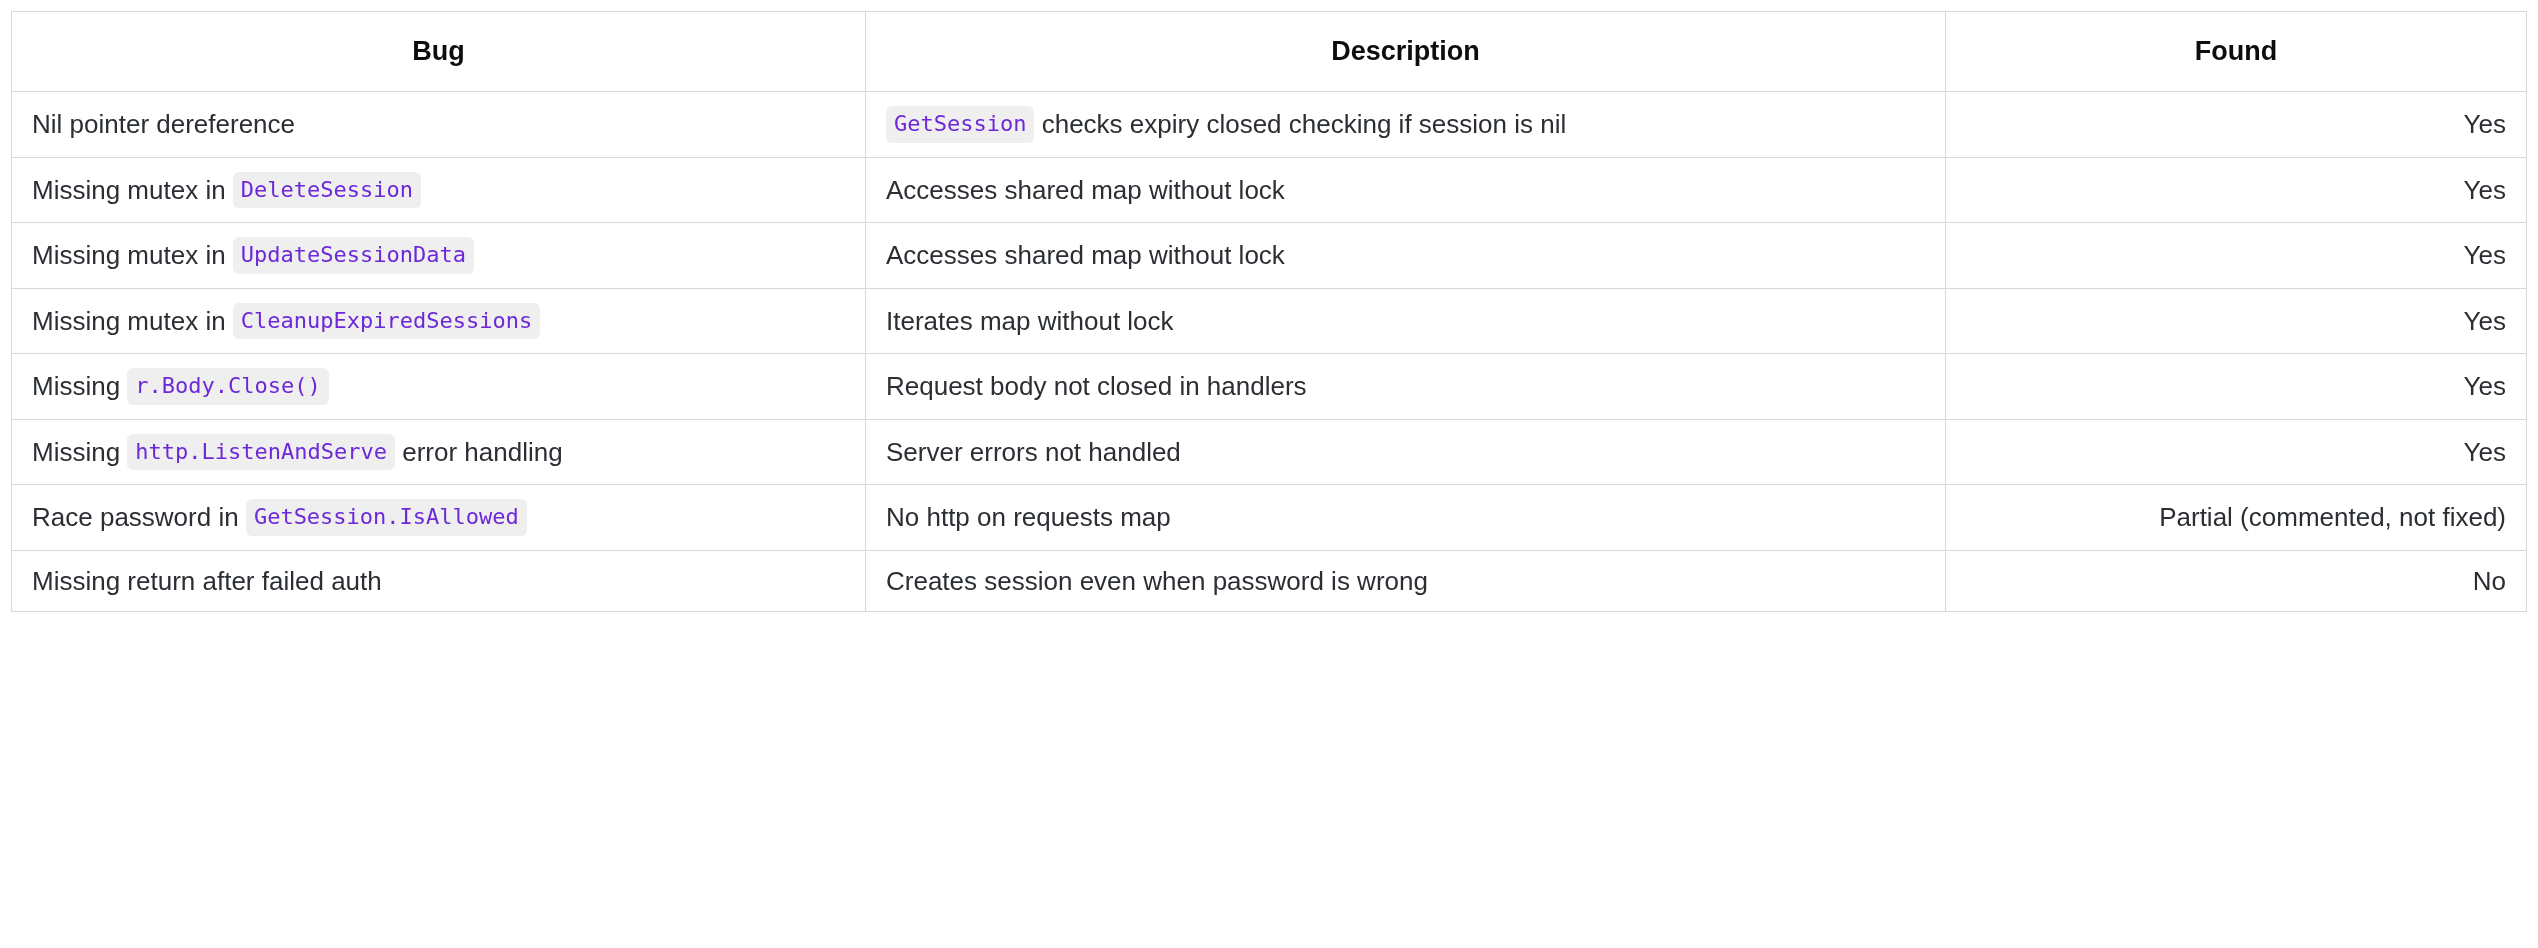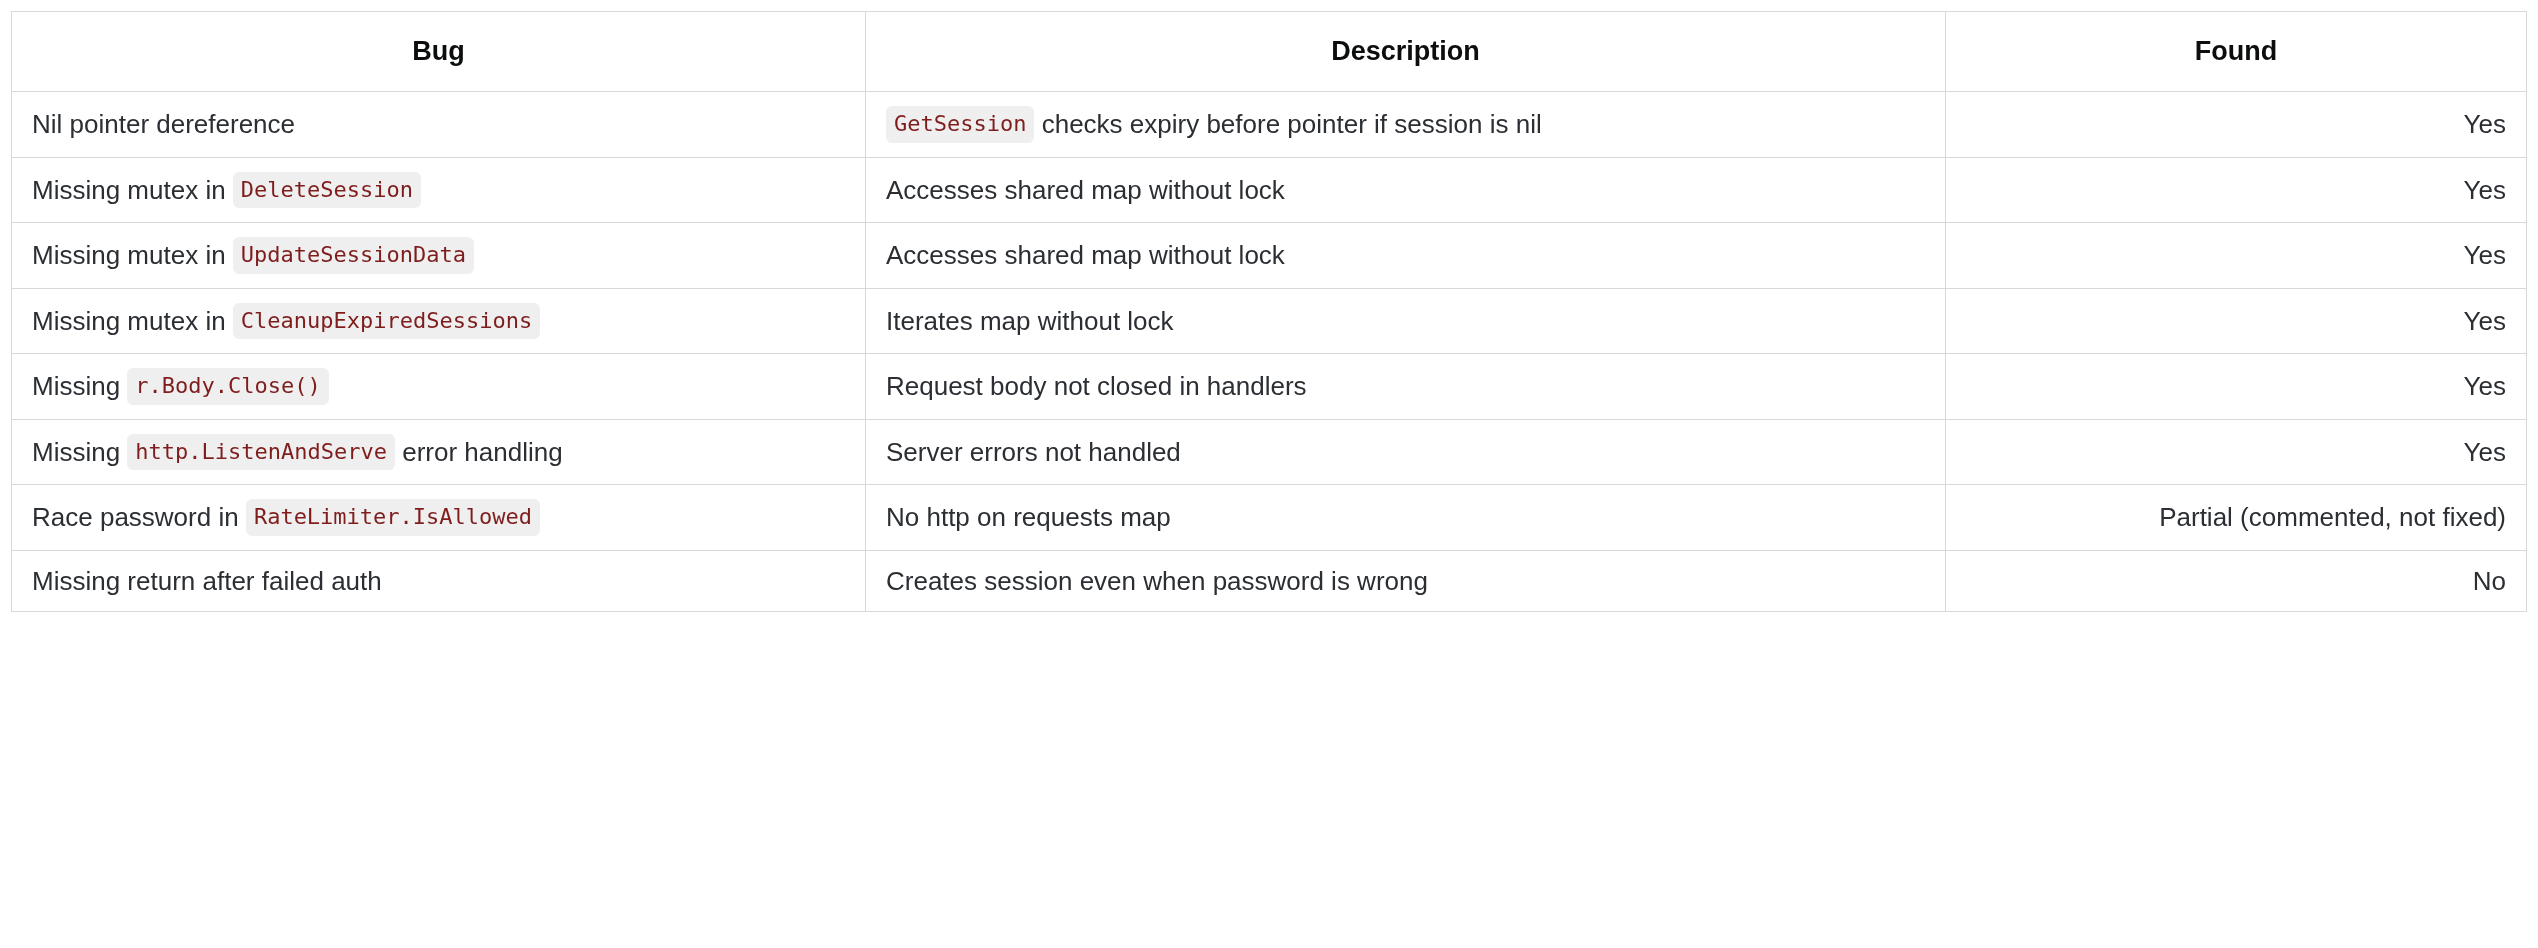--- a/index.html
+++ b/index.html
@@ -63,21 +63,21 @@
     flex-wrap: nowrap;
   }
   .txt { white-space: pre; }
   code.code-span {
     font-family: "DejaVu Sans Mono", "Liberation Mono", monospace;
     background: #efefef;
     border-radius: 6px;
     padding: 4px 8px 5px 8px;
     font-size: 22px;
     line-height: 1.25;
-    color: #7f1d1d;
+    color: #6d28d9;
     white-space: pre;
     display: inline-block;
   }
 </style>
 </head>
 <body>
 
 <div class="table-wrap">
   <table class="bug-table">
     <colgroup>
@@ -95,21 +95,21 @@
     <tbody id="table-body">
         <tr>
           <td>
             <span class="cell-inner">
               <span class="txt">Nil pointer dereference</span>
             </span>
           </td>
           <td>
             <span class="cell-inner">
               <code class="code-span">GetSession</code>
-              <span class="txt"> checks expiry before pointer if session is nil</span>
+              <span class="txt"> checks expiry closed checking if session is nil</span>
             </span>
           </td>
           <td>Yes</td>
         </tr>
         <tr>
           <td>
             <span class="cell-inner">
               <span class="txt">Missing mutex in </span>
               <code class="code-span">DeleteSession</code>
             </span>
@@ -175,21 +175,21 @@
             <span class="cell-inner">
               <span class="txt">Server errors not handled</span>
             </span>
           </td>
           <td>Yes</td>
         </tr>
         <tr>
           <td>
             <span class="cell-inner">
               <span class="txt">Race password in </span>
-              <code class="code-span">RateLimiter.IsAllowed</code>
+              <code class="code-span">GetSession.IsAllowed</code>
             </span>
           </td>
           <td>
             <span class="cell-inner">
               <span class="txt">No http on requests map</span>
             </span>
           </td>
           <td>Partial (commented, not fixed)</td>
         </tr>
         <tr>

